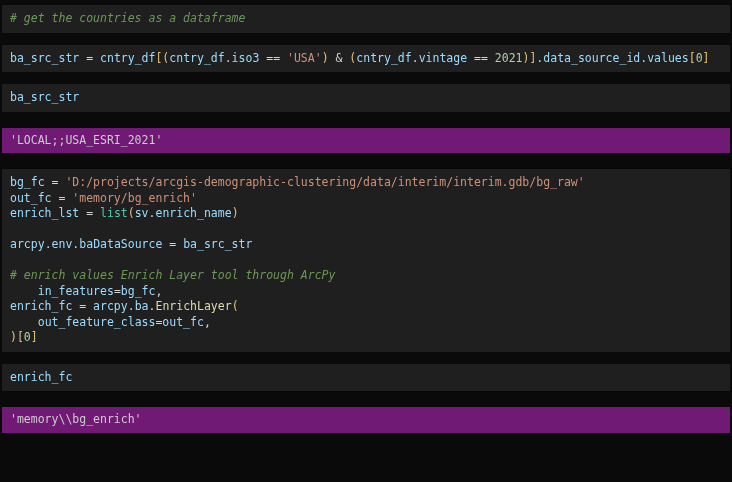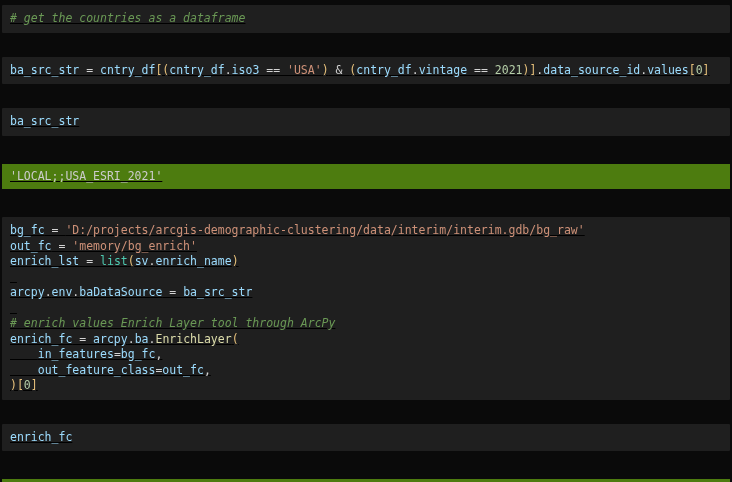--- a/index.html
+++ b/index.html
@@ -12,32 +12,31 @@
     height: 482px;
     overflow: hidden;
   }
   .notebook {
     box-sizing: border-box;
     width: 732px;
     height: 482px;
     padding: 5px 2px 4px 2px;
     display: flex;
     flex-direction: column;
-    gap: 24px;
+    gap: 12px;
     font-family: "DejaVu Sans Mono", "Liberation Mono", monospace;
     font-size: 11.5px;
-    text-decoration: underline;
   }
   .cell {
     background: #1f1f1f;
     padding: 6px 8px;
     border-radius: 1px;
   }
   .output {
-    background: #4d7c0f;
+    background: #701a75;
     padding: 5px 8px;
     margin: 4px 0;
   }
   .line {
     white-space: pre;
     line-height: 15.5px;
     height: 15.5px;
   }
   .tk-com { color: #6a9955; font-style: italic; }
   .tk-var { color: #9cdcfe; }
@@ -68,22 +67,22 @@
       <div class="line"><span class="tk-out">'LOCAL;;USA_ESRI_2021'</span></div>
     </div>
     <div class="cell">
       <div class="line"><span class="tk-var">bg_fc</span><span class="tk-op"> = </span><span class="tk-str">'D:/projects/arcgis-demographic-clustering/data/interim/interim.gdb/bg_raw'</span></div>
       <div class="line"><span class="tk-var">out_fc</span><span class="tk-op"> = </span><span class="tk-str">'memory/bg_enrich'</span></div>
       <div class="line"><span class="tk-var">enrich_lst</span><span class="tk-op"> = </span><span class="tk-cls">list</span><span class="tk-brk">(</span><span class="tk-var">sv</span><span class="tk-pln">.</span><span class="tk-var">enrich_name</span><span class="tk-brk">)</span></div>
       <div class="line"> </div>
       <div class="line"><span class="tk-var">arcpy</span><span class="tk-pln">.</span><span class="tk-var">env</span><span class="tk-pln">.</span><span class="tk-var">baDataSource</span><span class="tk-op"> = </span><span class="tk-var">ba_src_str</span></div>
       <div class="line"> </div>
       <div class="line"><span class="tk-com"># enrich values Enrich Layer tool through ArcPy</span></div>
+      <div class="line"><span class="tk-pln">    </span><span class="tk-var">in_features</span><span class="tk-op">=</span><span class="tk-var">bg_fc</span><span class="tk-pln">,</span></div>
       <div class="line"><span class="tk-var">enrich_fc</span><span class="tk-op"> = </span><span class="tk-var">arcpy</span><span class="tk-pln">.</span><span class="tk-var">ba</span><span class="tk-pln">.</span><span class="tk-fn">EnrichLayer</span><span class="tk-brk">(</span></div>
-      <div class="line"><span class="tk-pln">    </span><span class="tk-var">in_features</span><span class="tk-op">=</span><span class="tk-var">bg_fc</span><span class="tk-pln">,</span></div>
       <div class="line"><span class="tk-pln">    </span><span class="tk-var">out_feature_class</span><span class="tk-op">=</span><span class="tk-var">out_fc</span><span class="tk-pln">,</span></div>
       <div class="line"><span class="tk-brk">)[</span><span class="tk-num">0</span><span class="tk-brk">]</span></div>
     </div>
     <div class="cell">
       <div class="line"><span class="tk-var">enrich_fc</span></div>
     </div>
     <div class="output">
       <div class="line"><span class="tk-out">'memory\\bg_enrich'</span></div>
     </div>
   </div>

